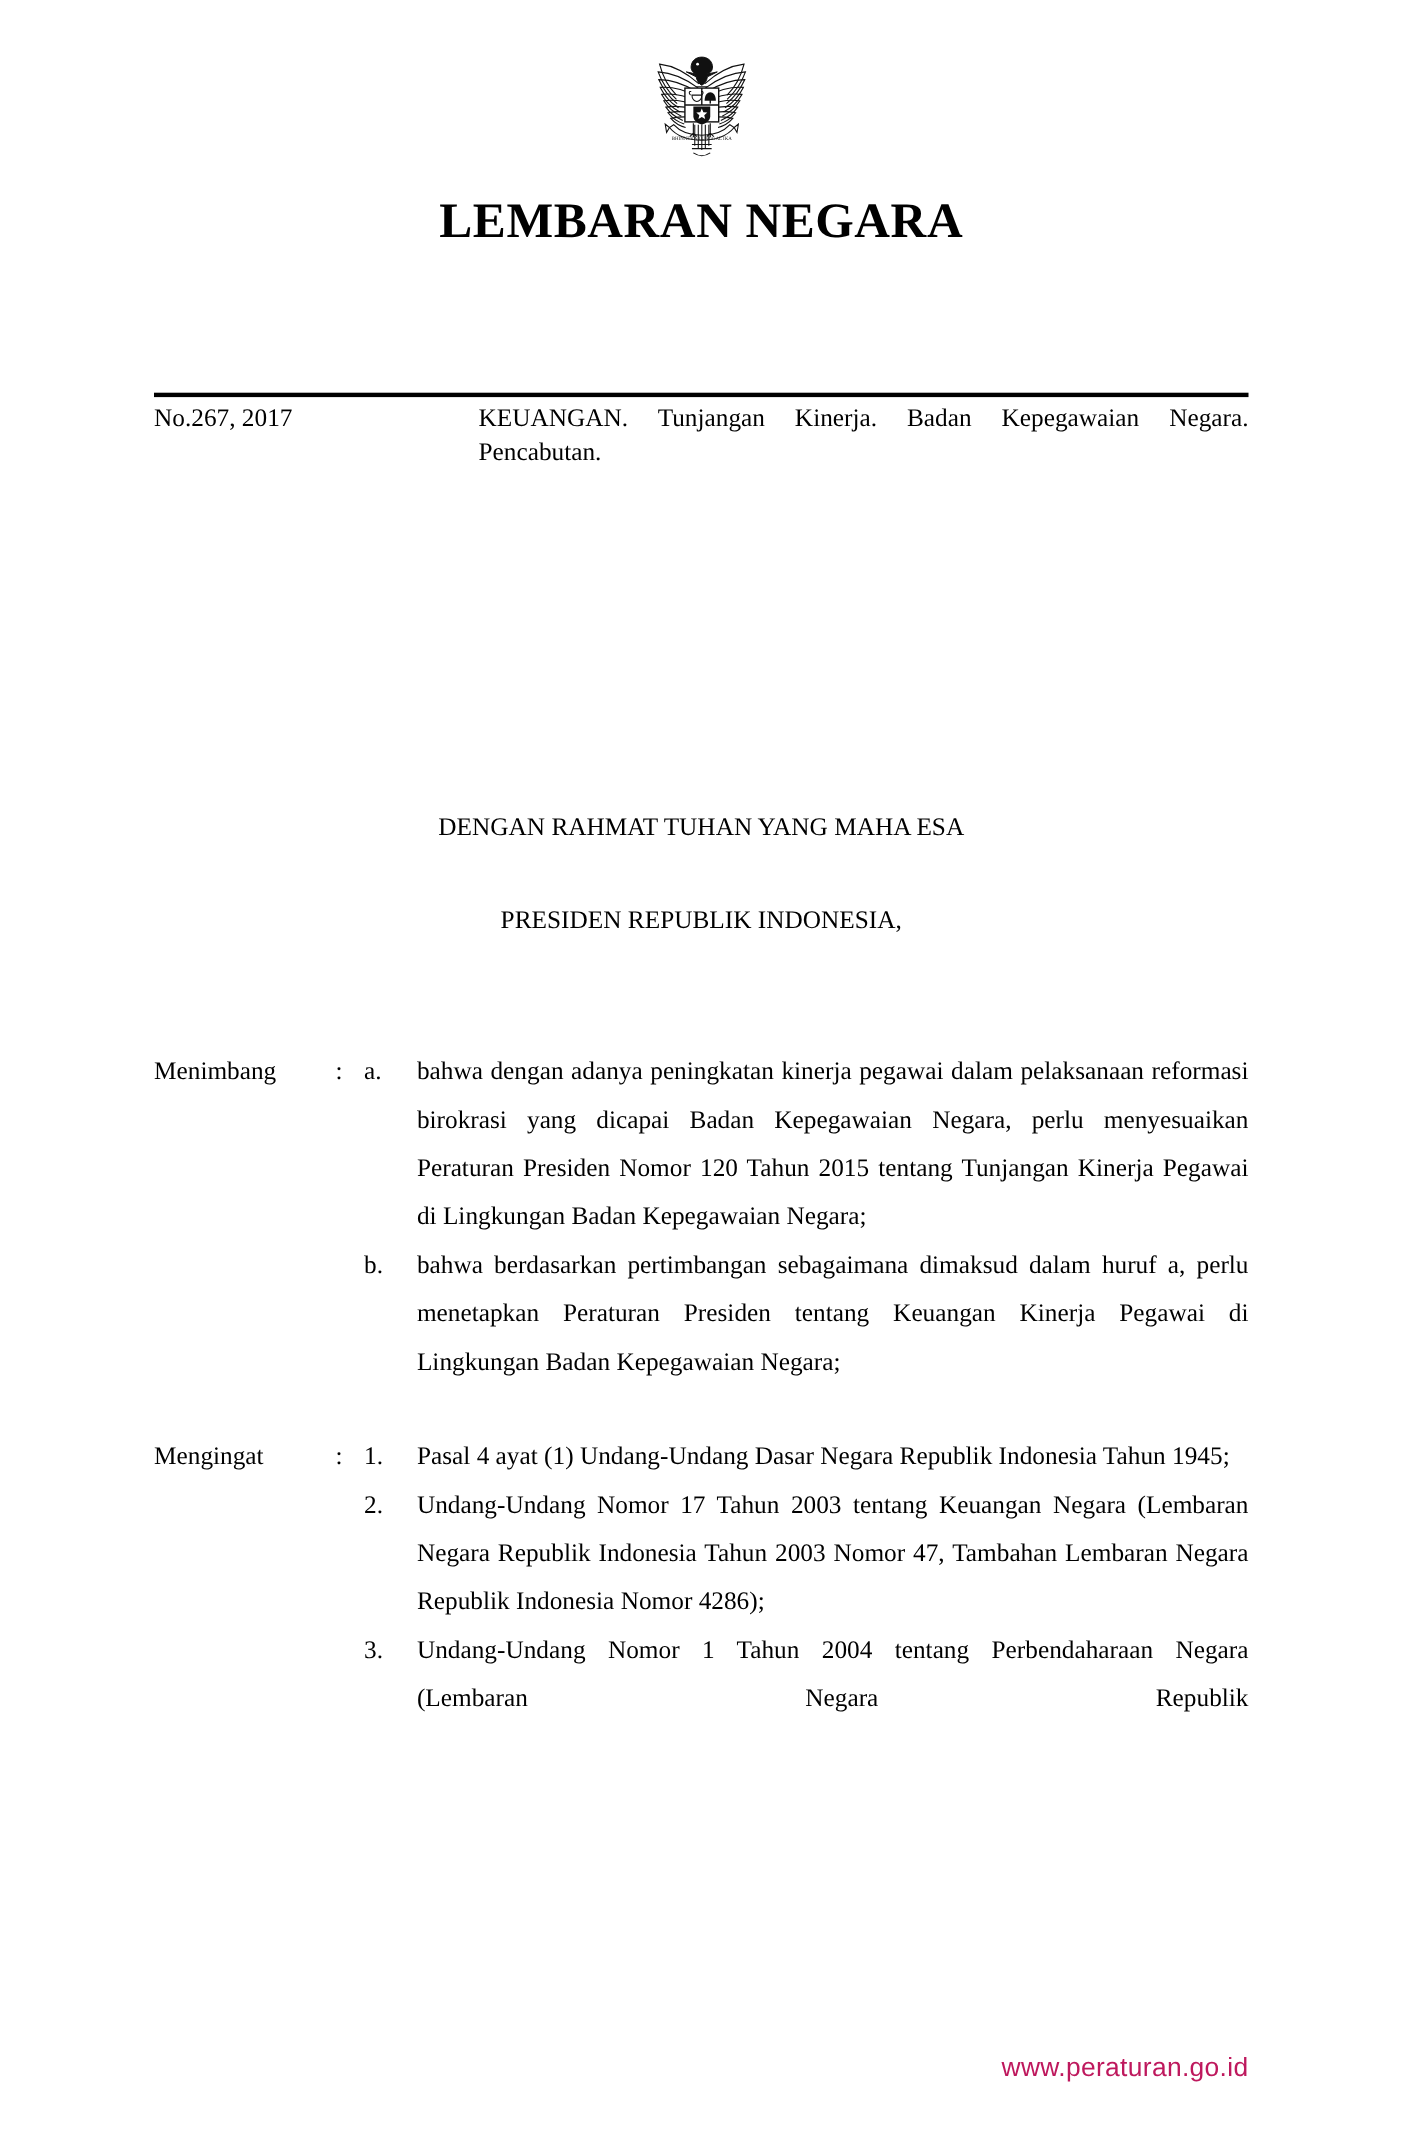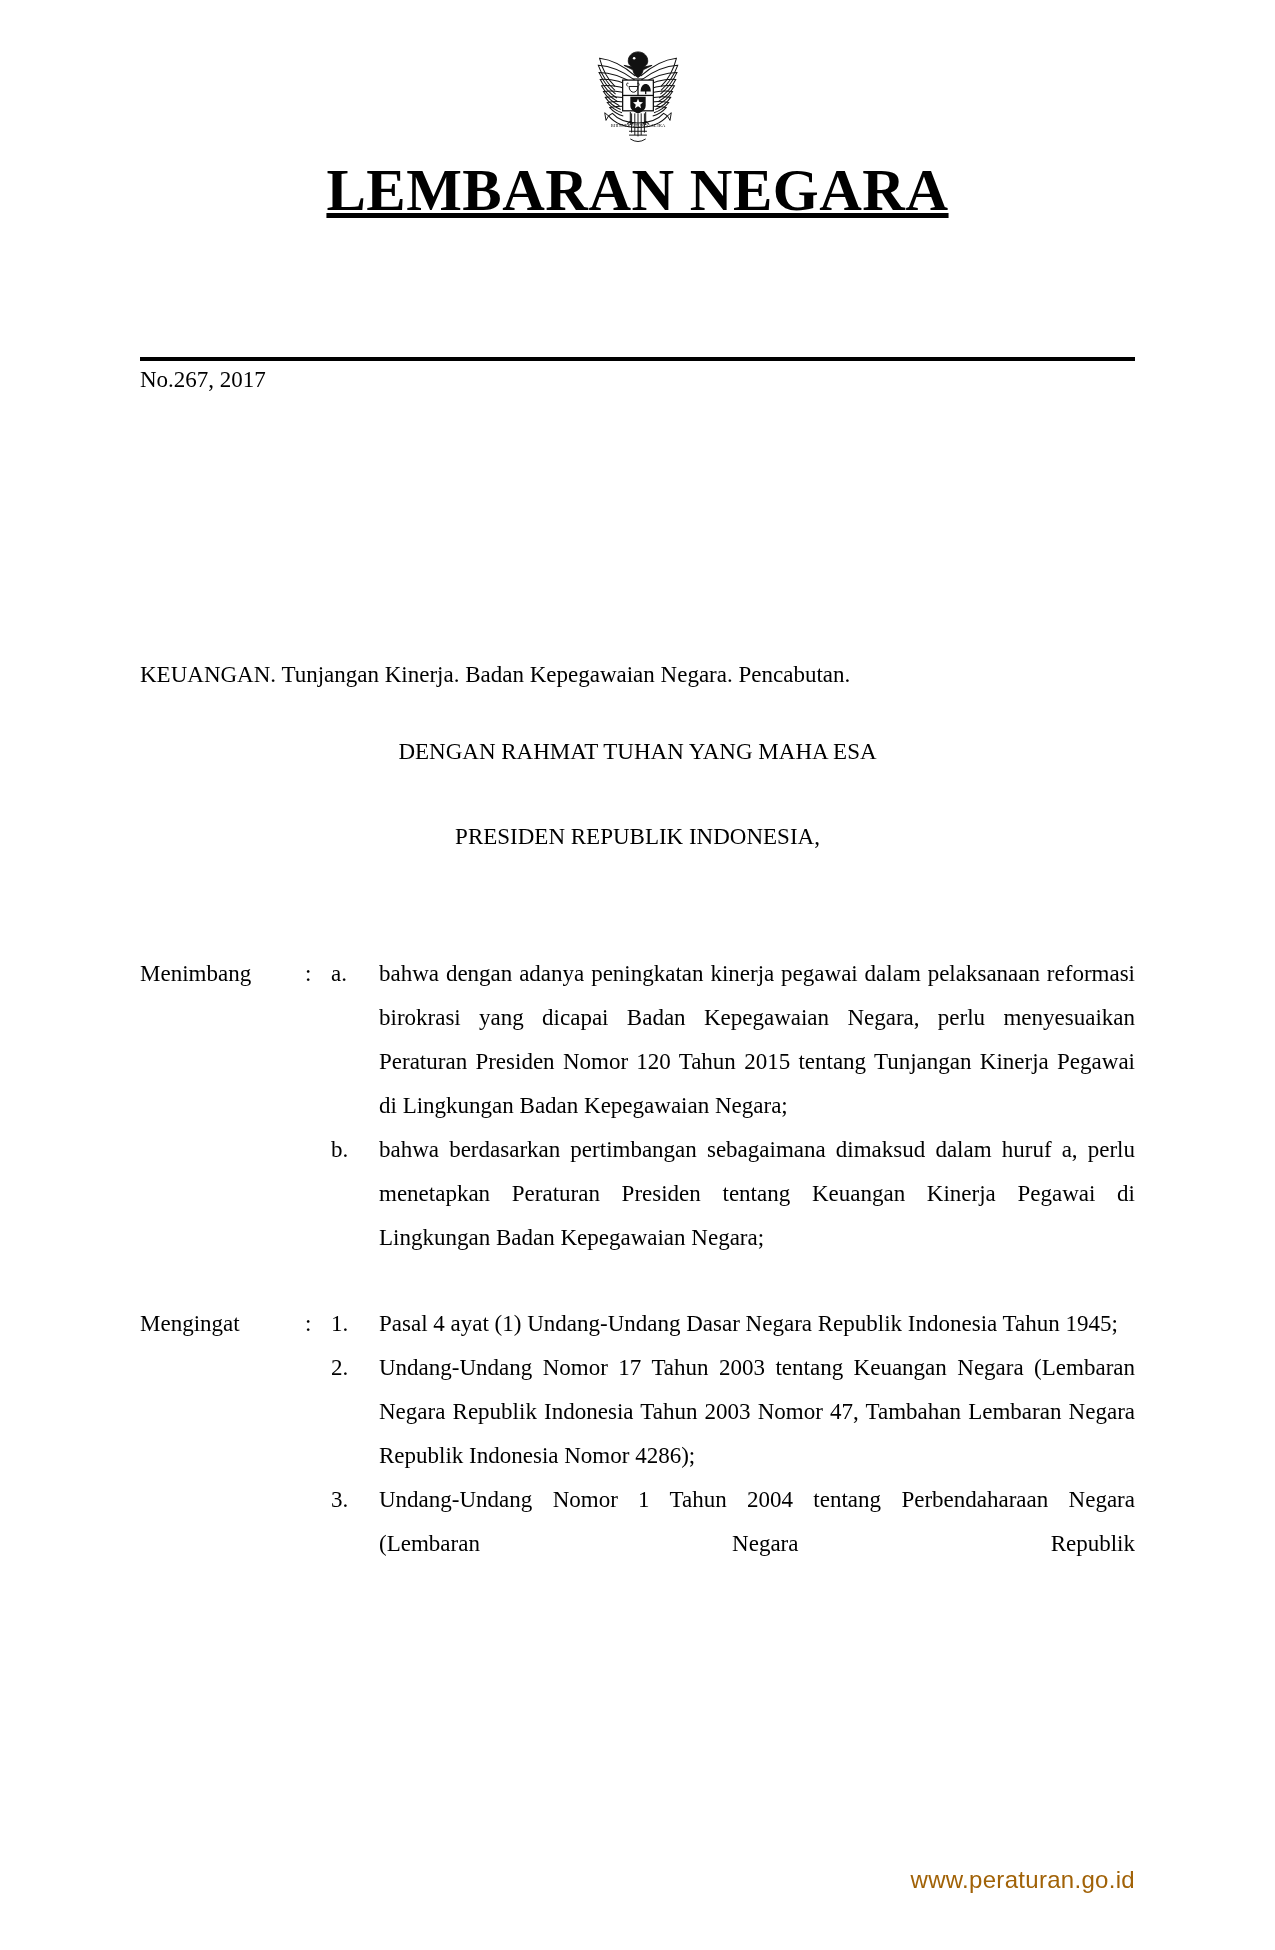--- a/index.html
+++ b/index.html
@@ -34,25 +34,25 @@
   }
   .garuda {
     width: 130px;
     height: 128px;
     margin: 0 auto;
     display: block;
   }
   .masthead-title {
     font-family: "Liberation Serif", "DejaVu Serif", serif;
     font-weight: 700;
-    font-size: 59px;
+    font-size: 45px;
     line-height: 56px;
     letter-spacing: 0.5px;
+    margin-top: 10px;
     white-space: nowrap;
-    text-decoration: underline;
   }
   .masthead-title .line2 { display: block; }
 
   
   .head-rule {
     position: absolute;
     left: 140px;
     top: 357px;
     width: 995px;
     height: 4px;
@@ -62,21 +62,20 @@
   
   .meta {
     position: absolute;
     left: 140px;
     top: 364px;
     width: 995px;
     display: flex;
     align-items: flex-start;
     font-size: 23px;
     line-height: 31px;
-    flex-direction: column;
   }
   .meta-number {
     width: 295px;
     flex: 0 0 295px;
     white-space: nowrap;
   }
   .meta-subject {
     flex: 1 1 auto;
     text-align: justify;
     text-align-last: left;
@@ -152,21 +151,21 @@
   }
   .clause-text.last-justify { text-align-last: justify; }
 
   
   .footer-watermark {
     position: absolute;
     right: 140px;
     top: 1866px;
     font-family: "Liberation Sans", "DejaVu Sans", sans-serif;
     font-size: 24px;
-    color: #a16207;
+    color: #be185d;
     letter-spacing: 0.3px;
     white-space: nowrap;
   }
 </style>
 </head>
 <body>
 
 <div class="page">
 
   <div class="masthead">

